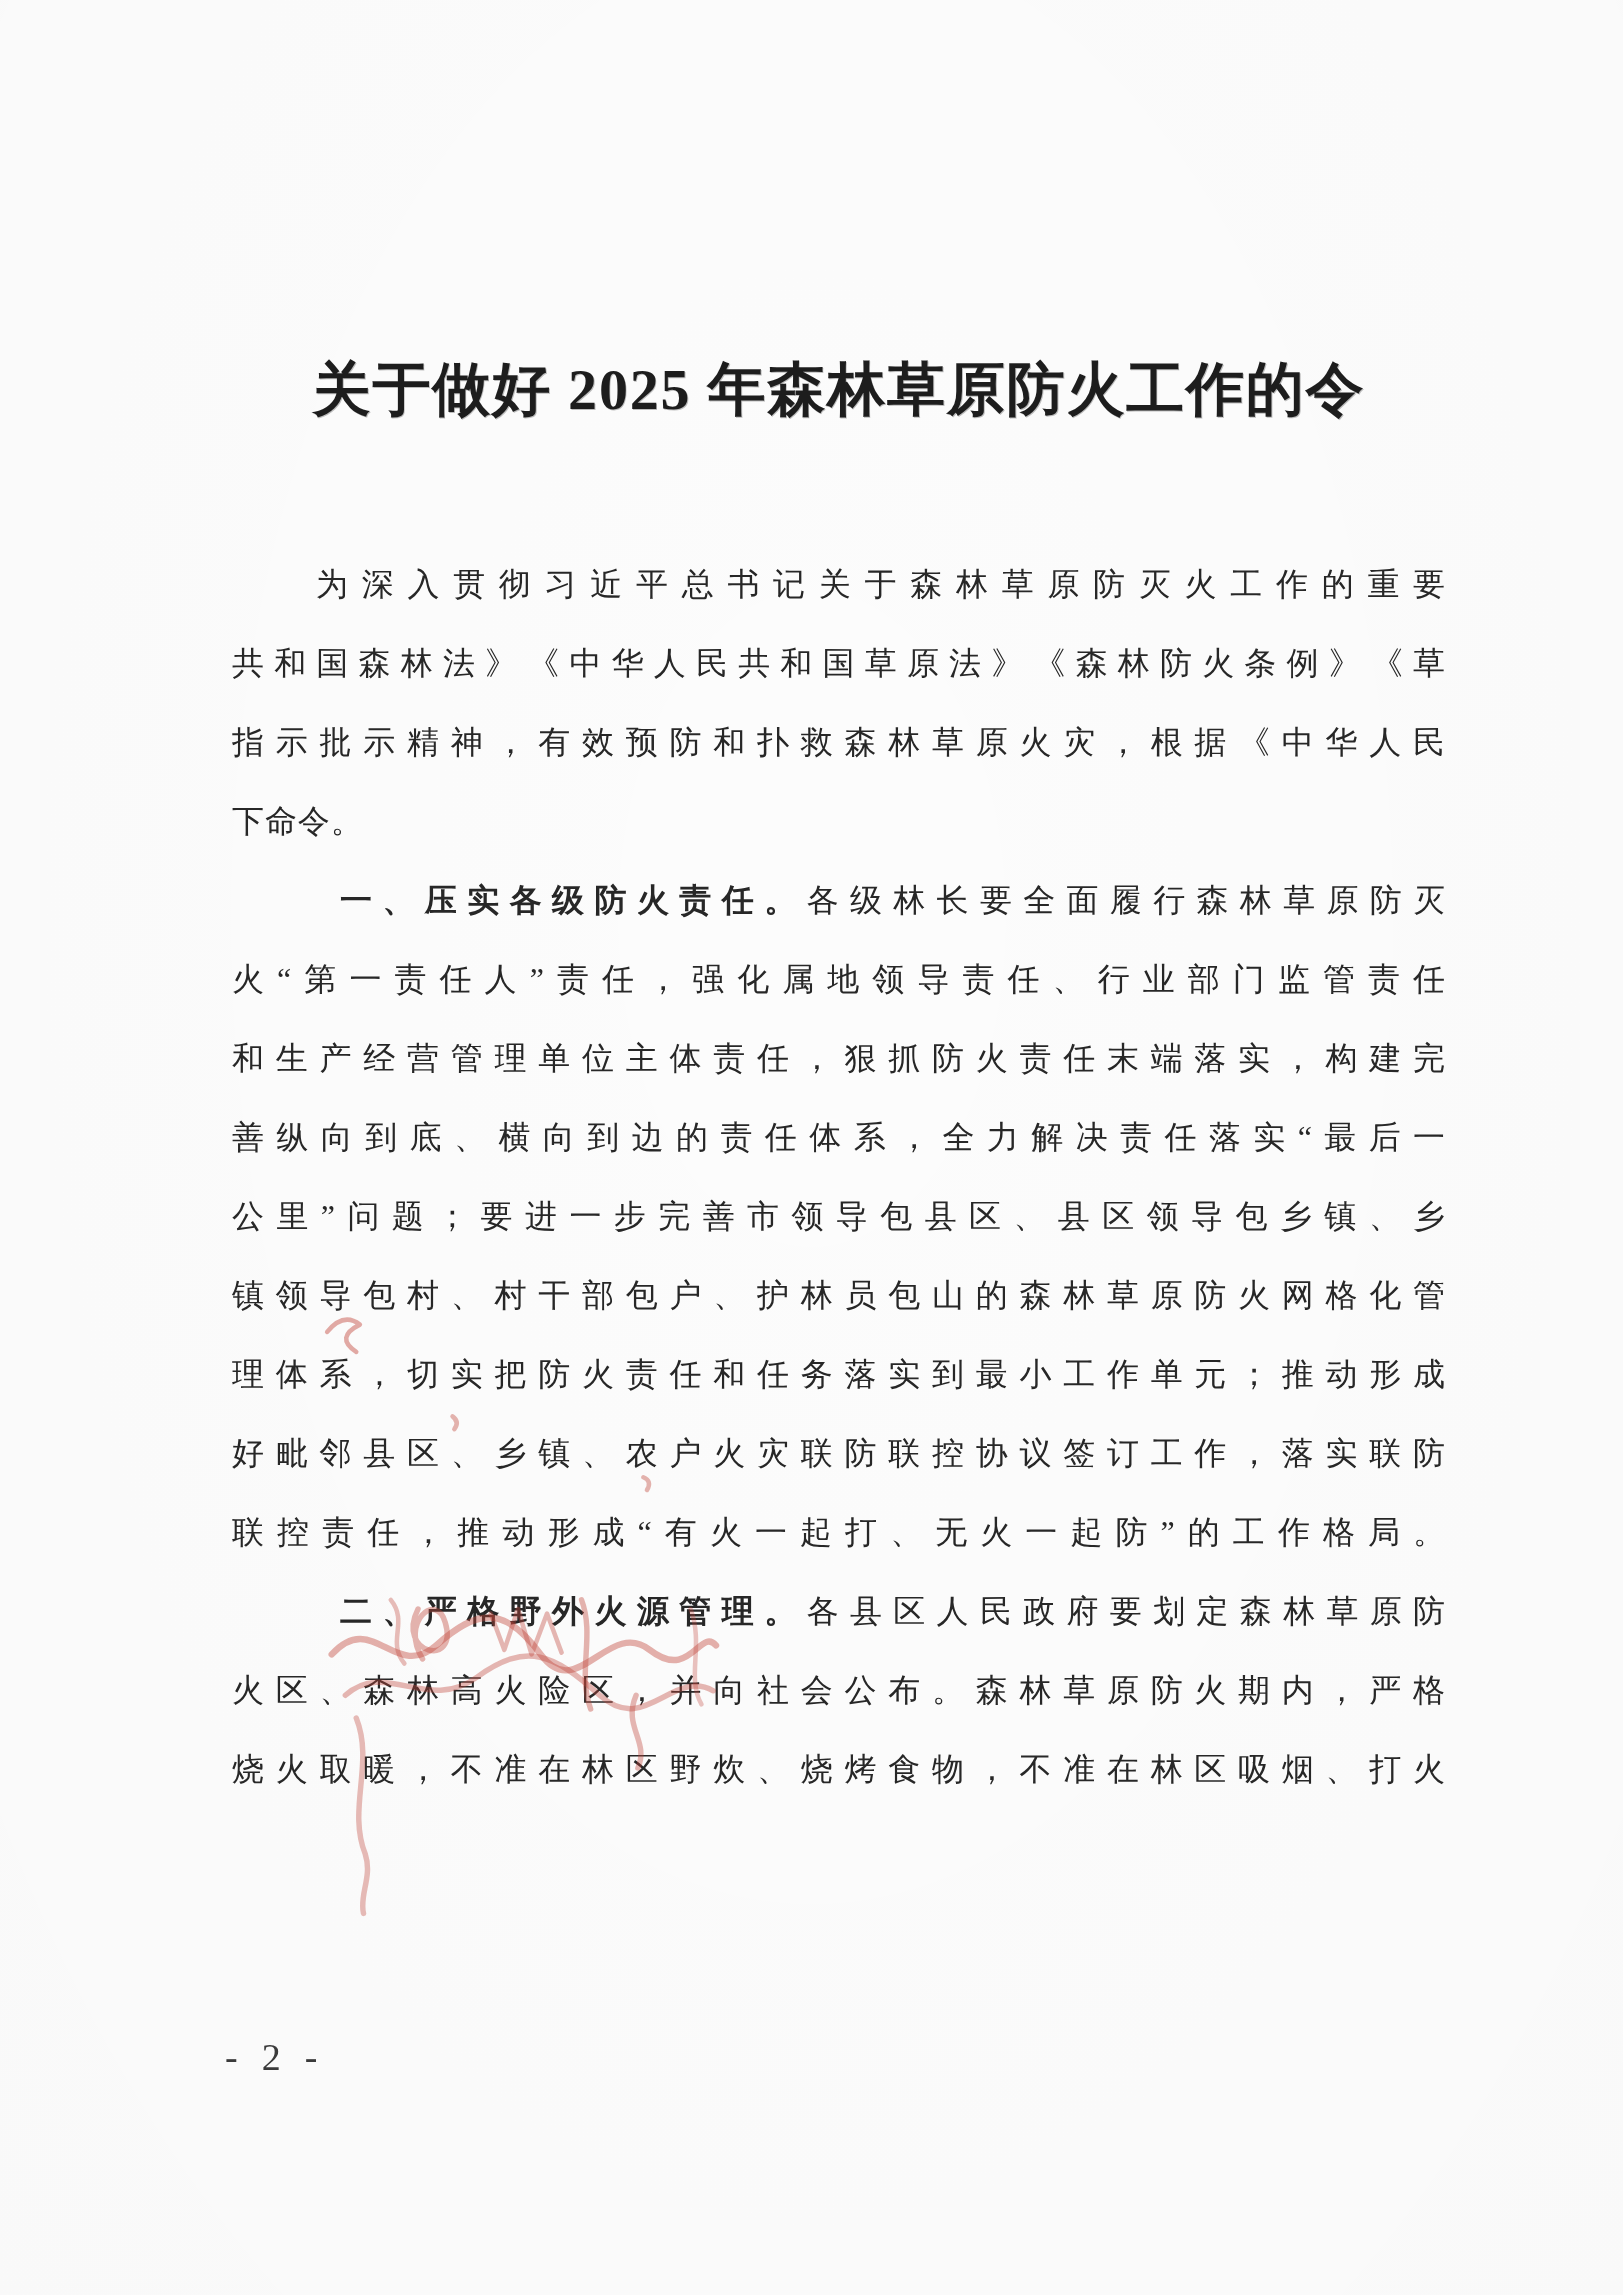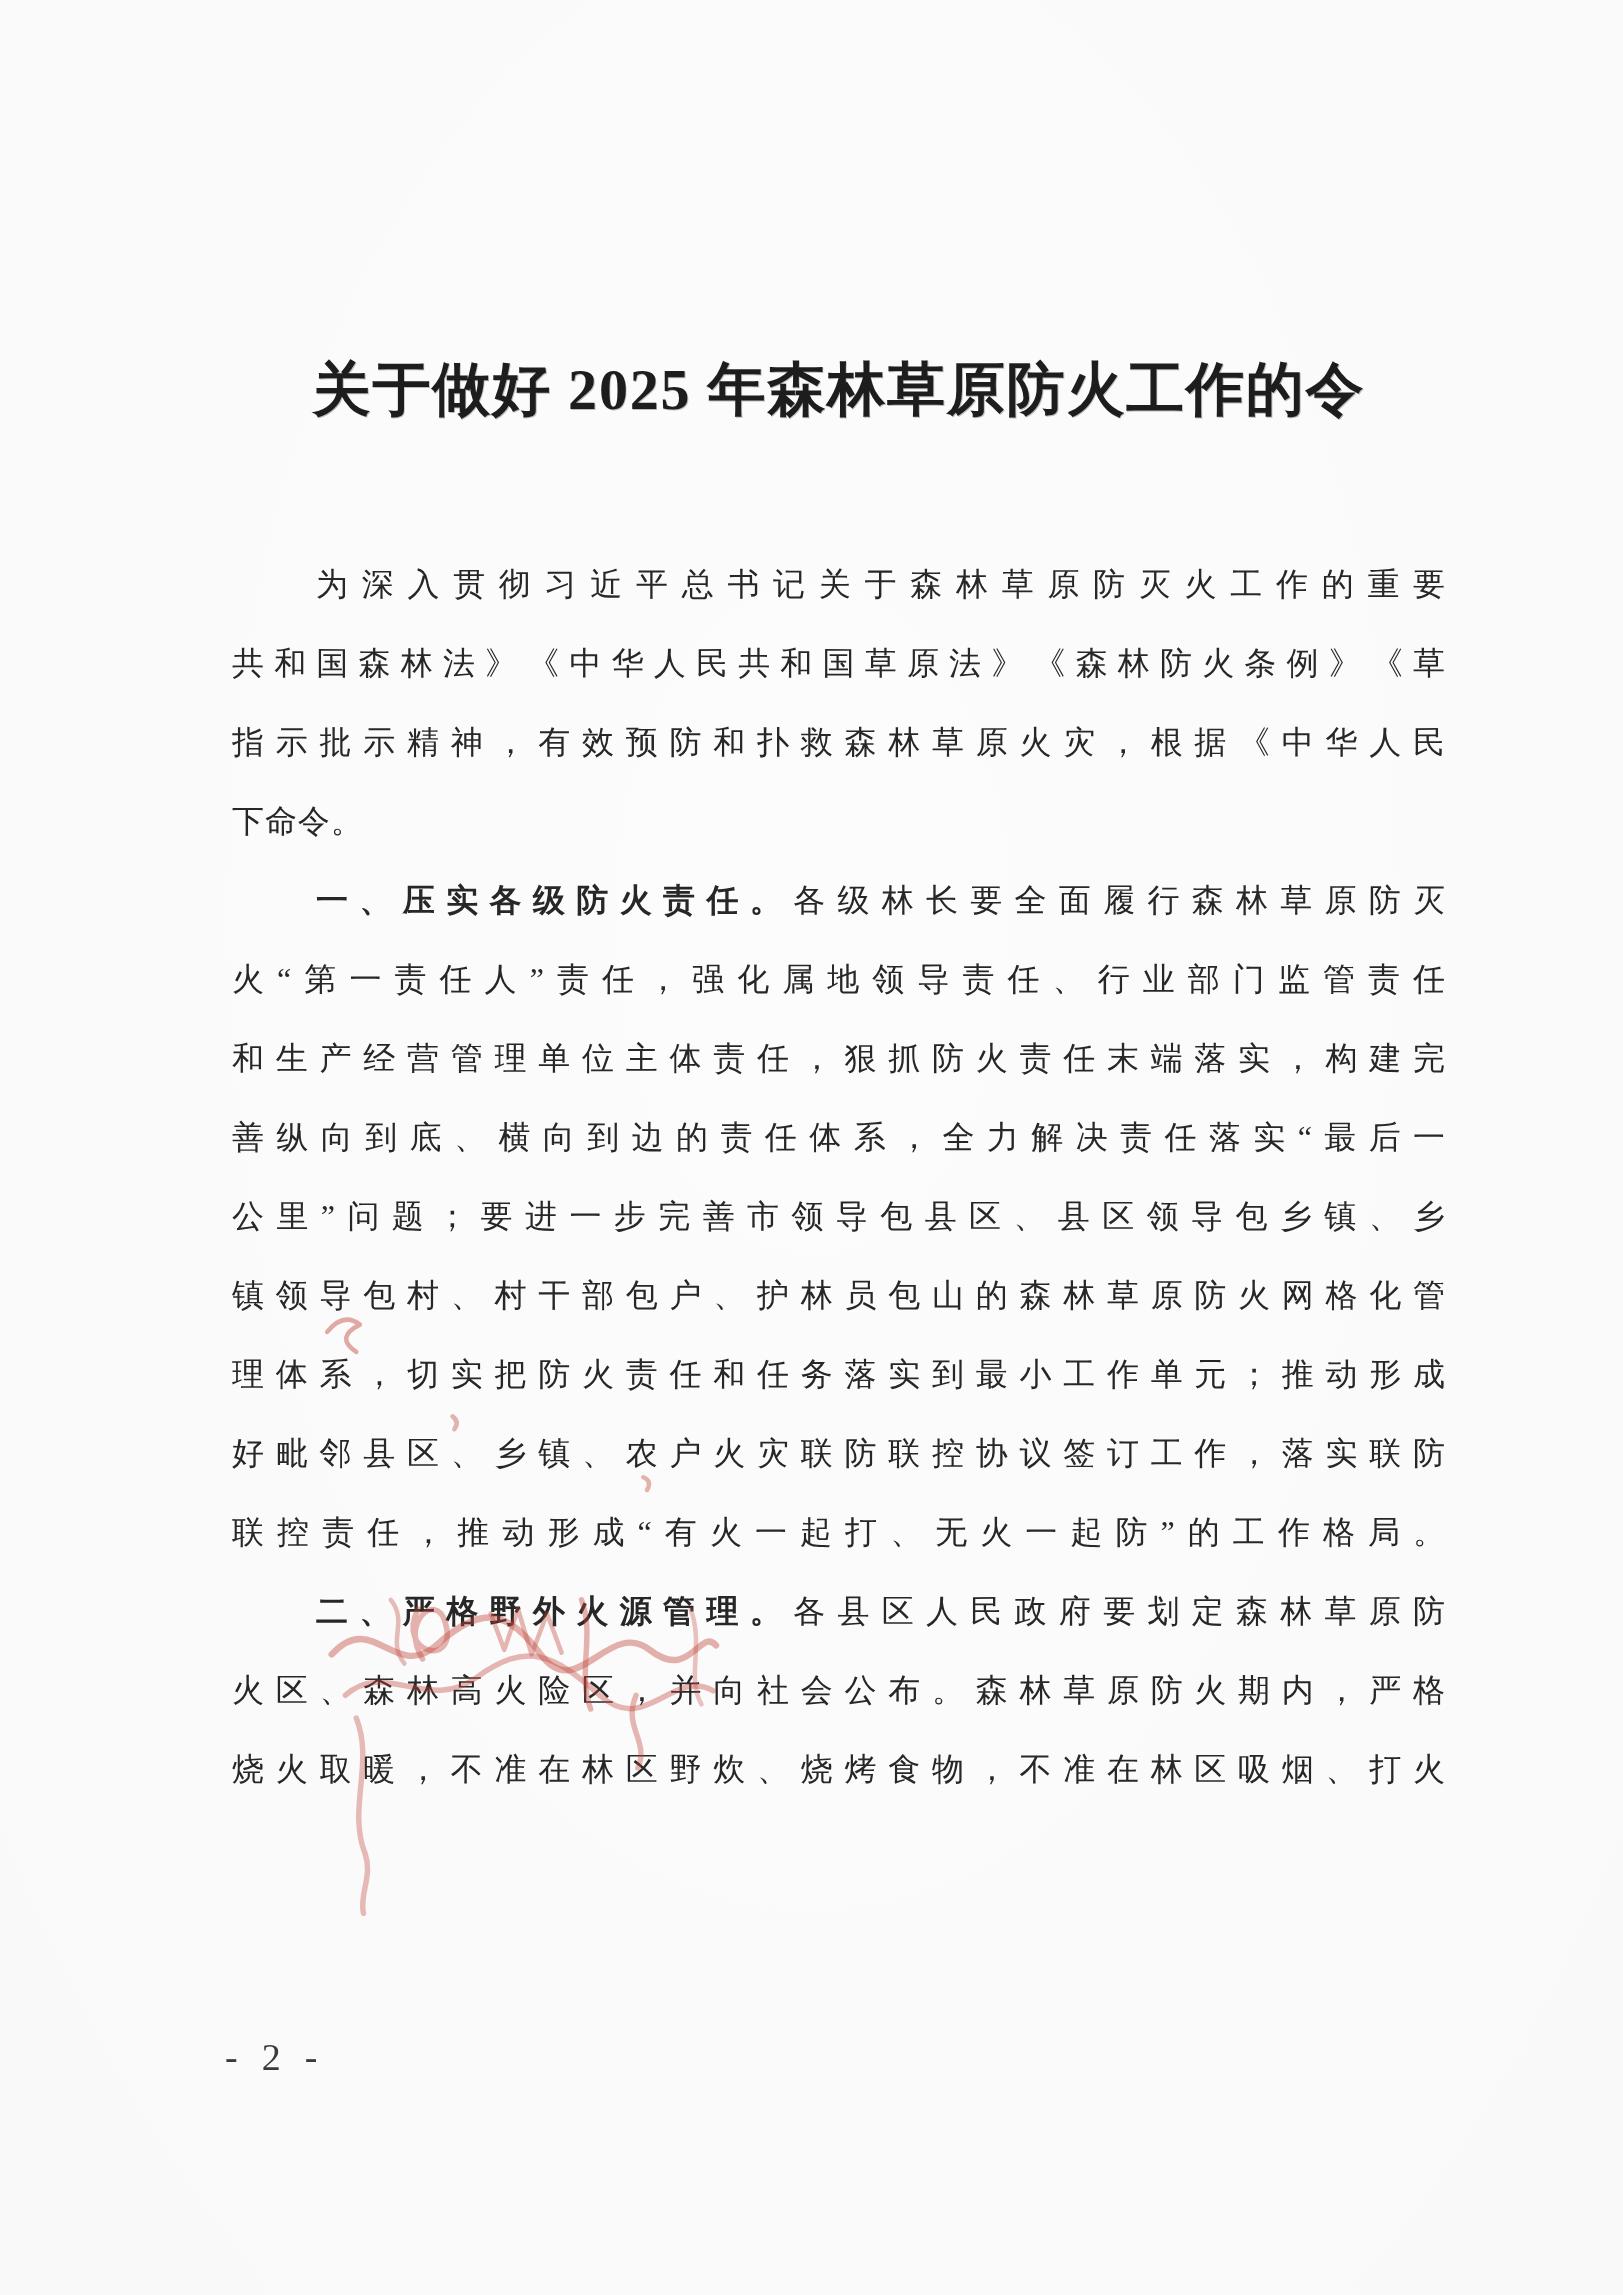--- a/index.html
+++ b/index.html
@@ -52,20 +52,21 @@
     text-align-last: justify;
     white-space: nowrap;
     letter-spacing: 0.9px;
   }
   .line.indent { padding-left: 84px; }
   .line.short { text-align-last: left; }
   .lead {
     font-family: "Liberation Sans", "DejaVu Sans", sans-serif;
     font-weight: 700;
     letter-spacing: 0;
+    margin-left: 24px;
   }
   .page-number {
     position: absolute;
     left: 225px;
     top: 2035px;
     font-size: 38px;
     color: #3a3a3a;
     letter-spacing: 7.3px;
     font-family: "Liberation Serif", "DejaVu Serif", serif;
   }

